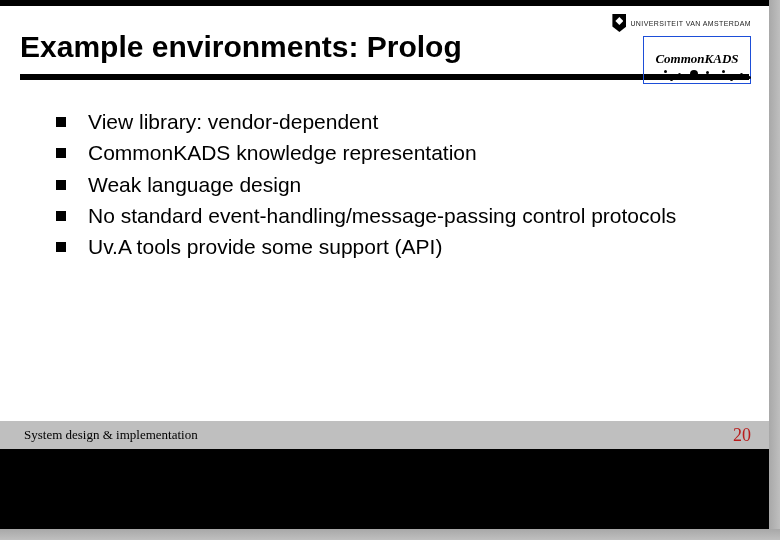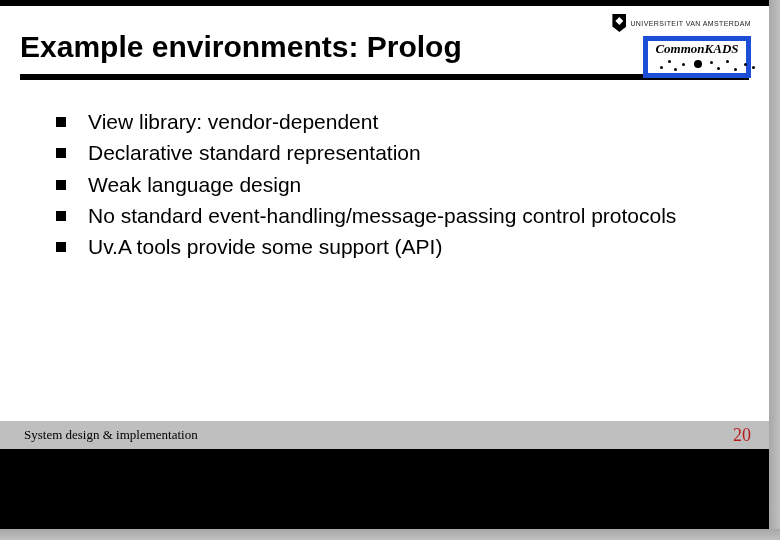--- a/index.html
+++ b/index.html
@@ -81,22 +81,22 @@
     height: 8px;
     background: #fff;
     clip-path: polygon(50% 0, 100% 50%, 50% 100%, 0 50%);
   }
   .univ-text {
     font-size: 7px;
     letter-spacing: 0.4px;
     color: #222;
   }
   .commonkads {
-    border: 5px solid #1d4ed8;
-    padding: 0 6px 1px 6px;
+    border: 1px solid #1d4ed8;
+    padding: 14px 6px 1px 6px;
     display: inline-block;
     min-width: 108px;
     box-sizing: border-box;
   }
   .ck-text {
     font-family: "Times New Roman", Times, serif;
     font-style: italic;
     font-size: 13px;
     font-weight: bold;
     color: #000;
@@ -208,21 +208,21 @@
           </div>
         </div>
       </div>
     </div>
 
     <div class="rule"></div>
 
     <div class="body">
       <ul class="bullets">
         <li>View library: vendor-dependent</li>
-        <li>Declarative standard representation</li>
+        <li>CommonKADS knowledge representation</li>
         <li>Weak language design</li>
         <li>No standard event-handling/message-passing control protocols</li>
         <li>Uv.A tools provide some support (API)</li>
       </ul>
     </div>
 
     <div class="footer">
       <div class="footer-left">System design &amp; implementation</div>
       <div class="footer-right">20</div>
     </div>

